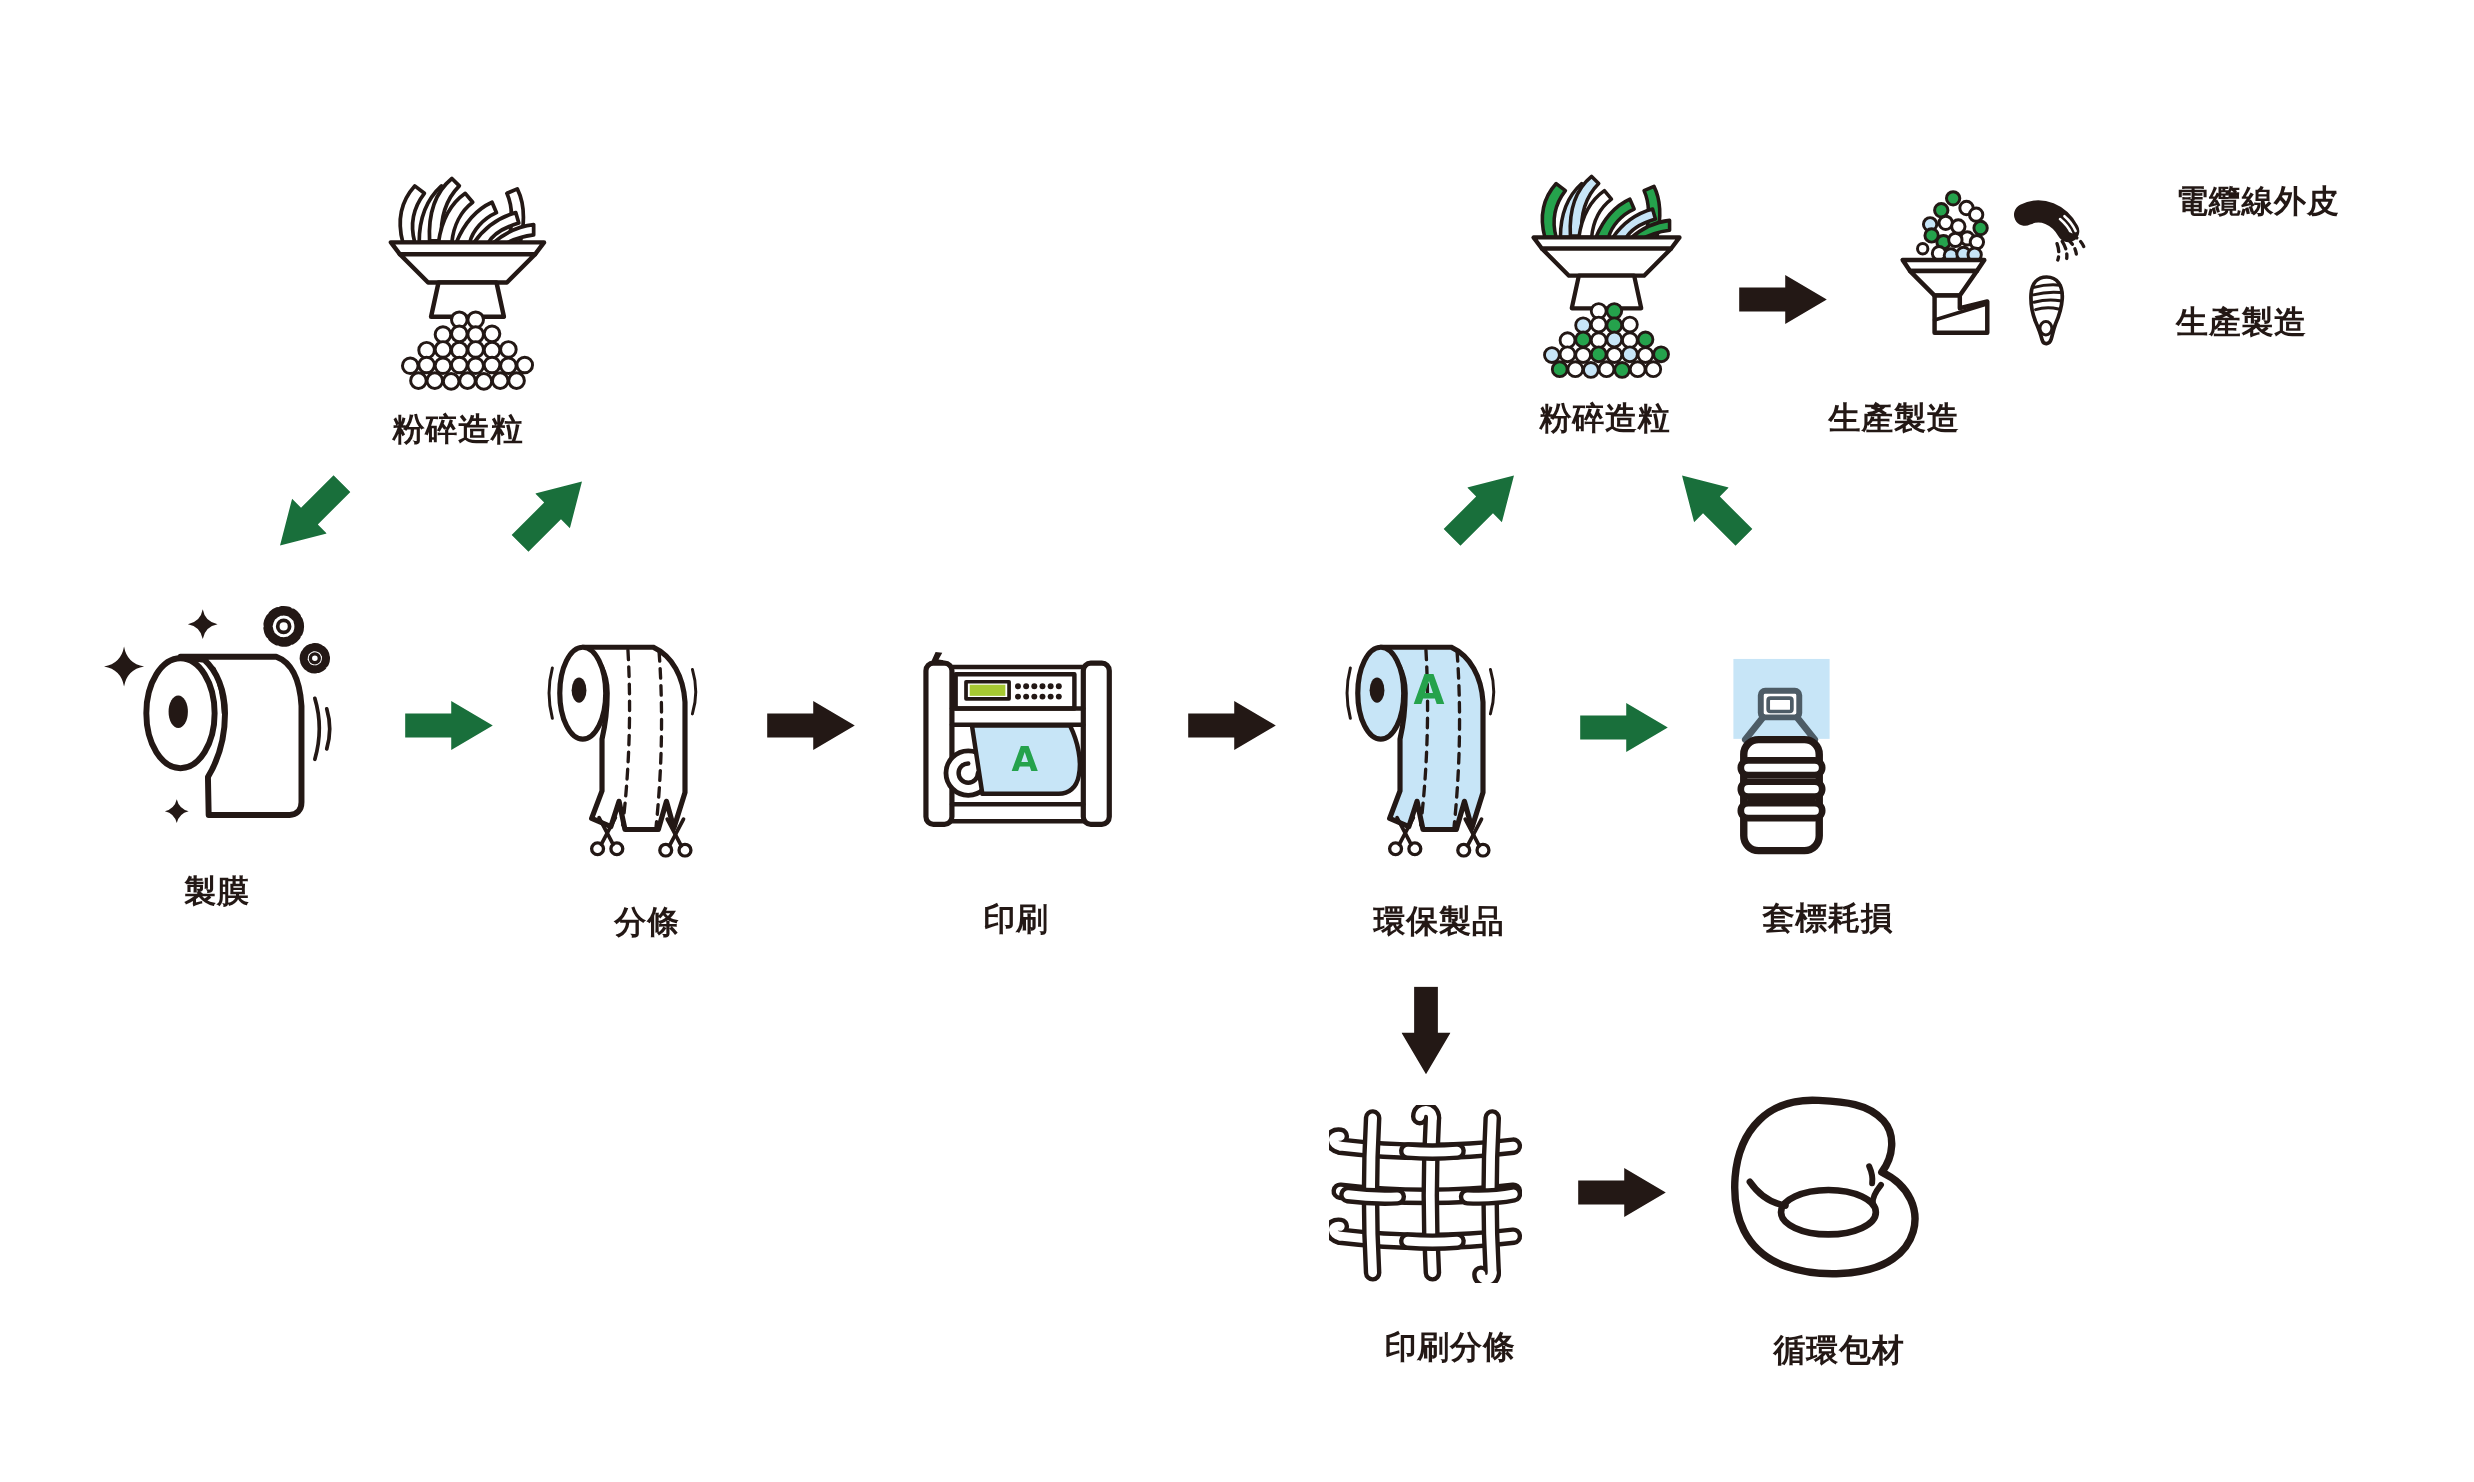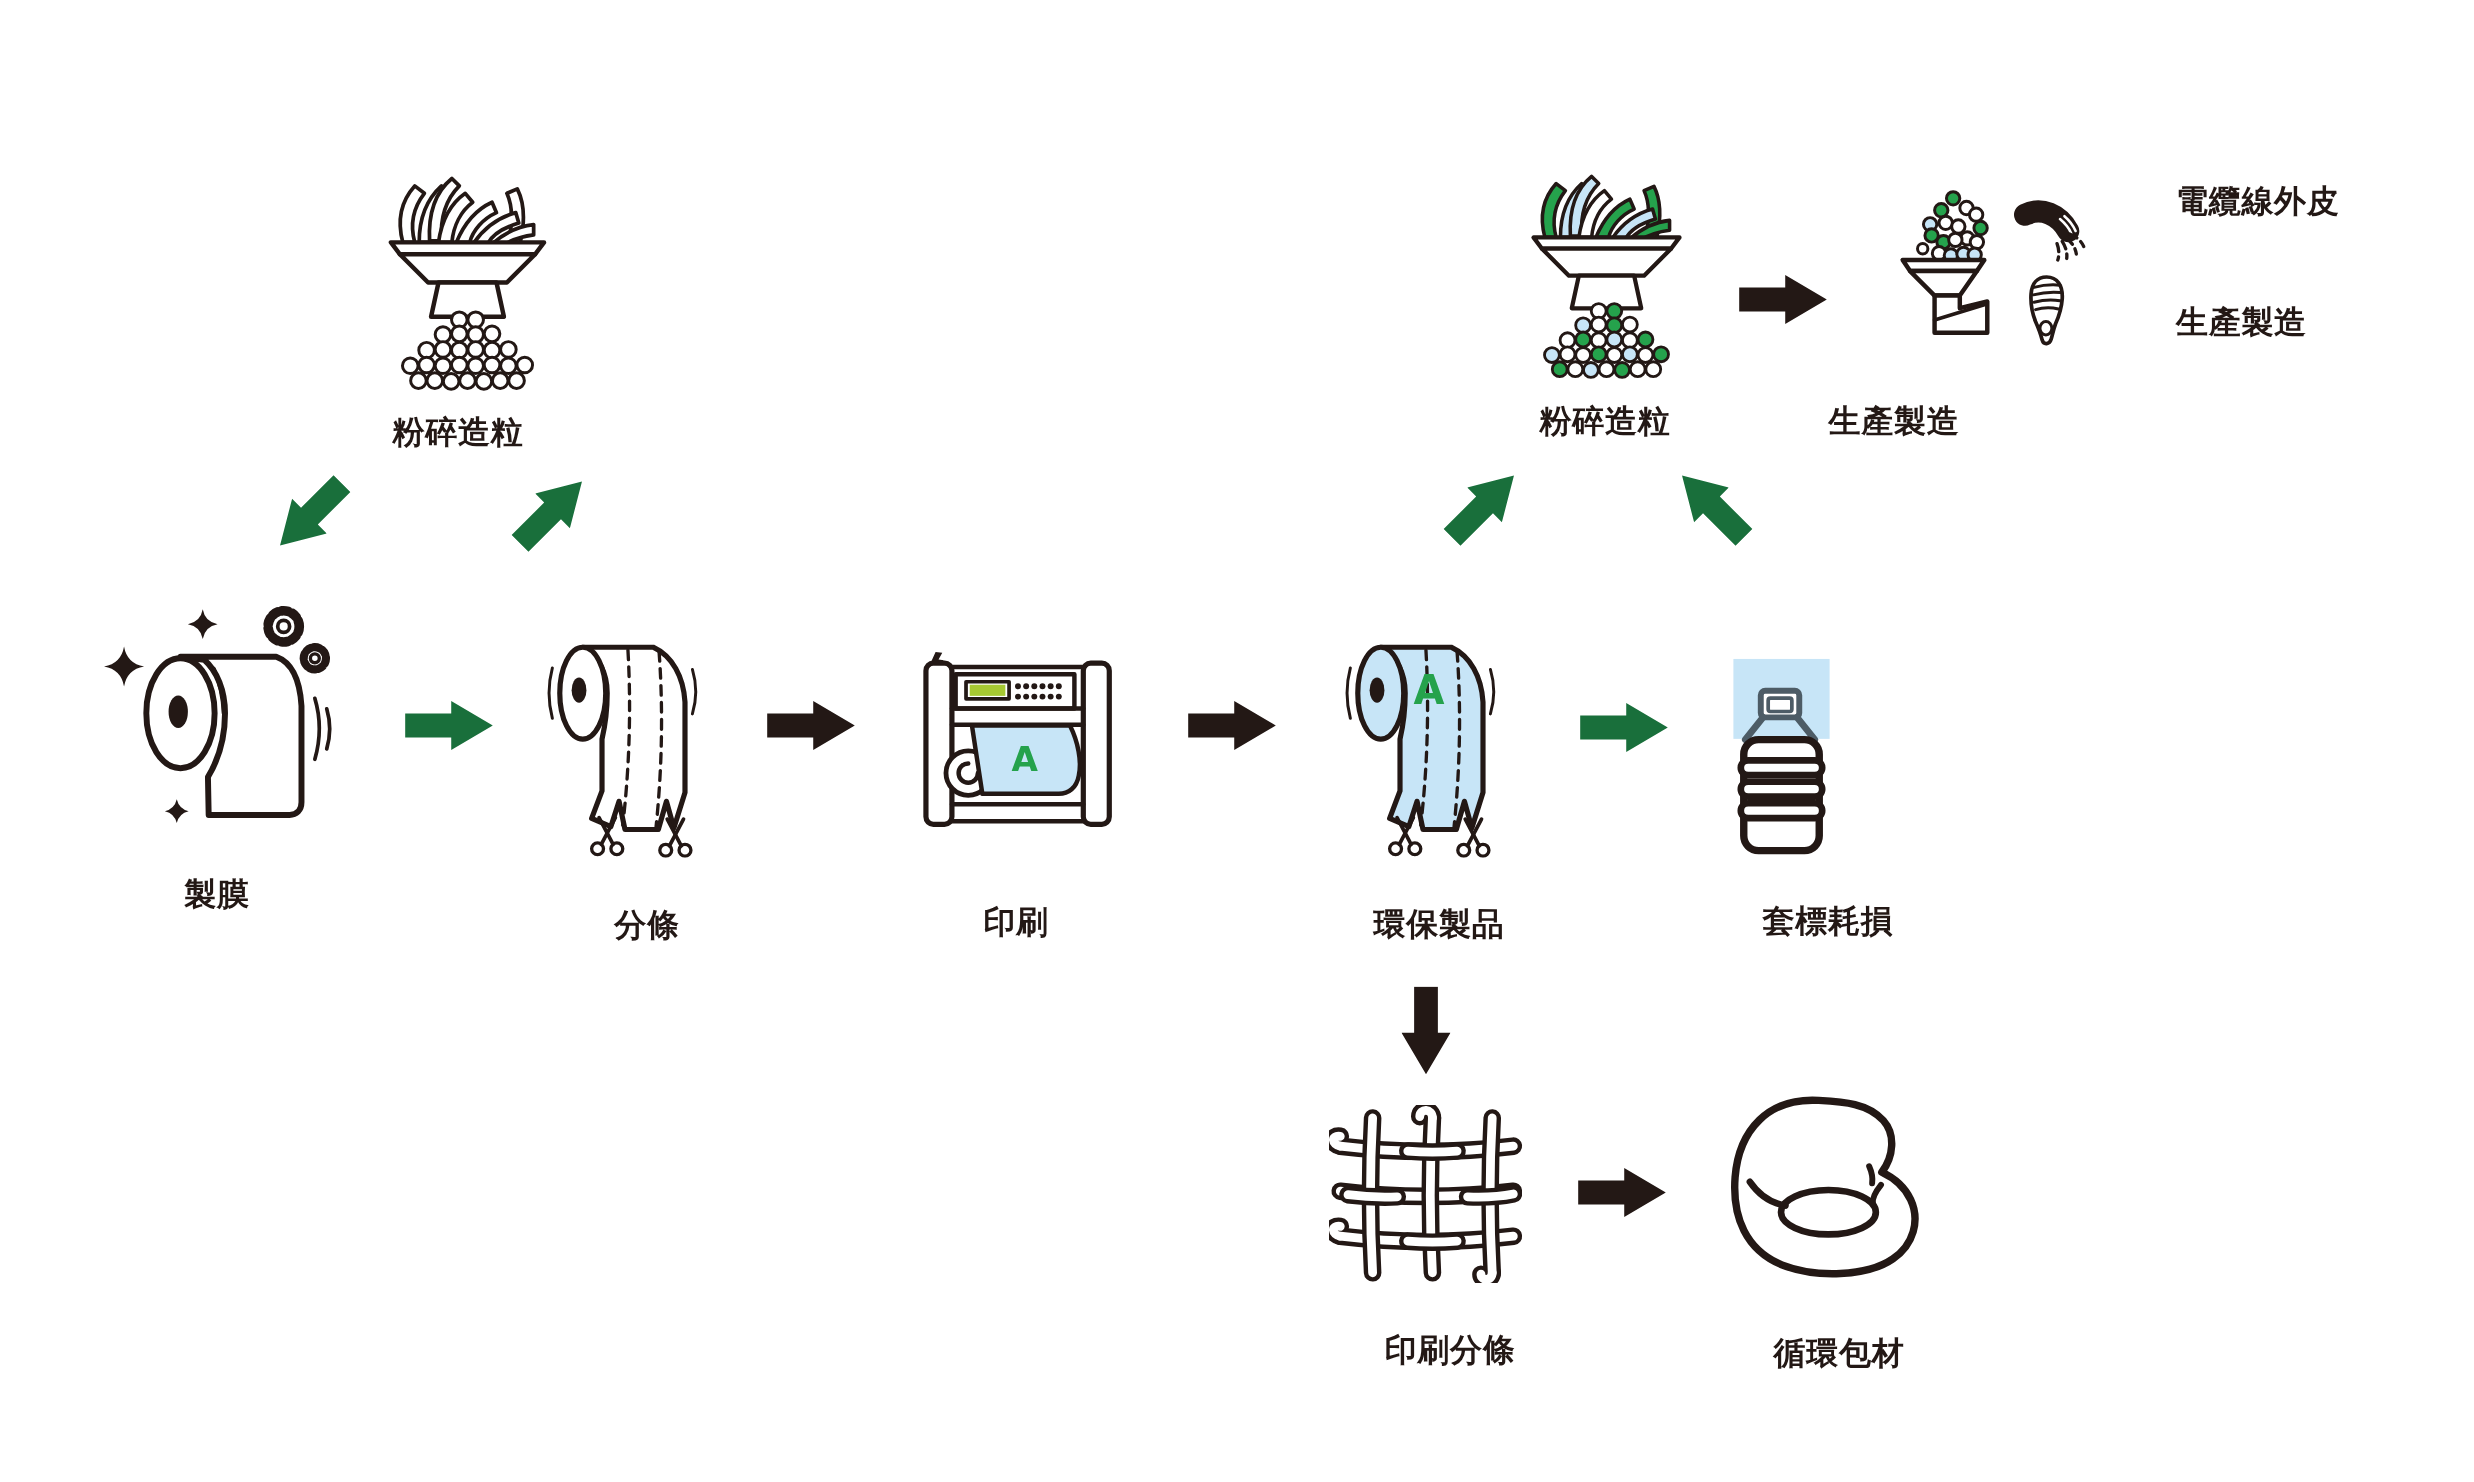--- a/index.html
+++ b/index.html
@@ -5,21 +5,21 @@
   :root{
     --ink:#231815; --green-arrow:#196f3b; --green-accent:#25a24c;
     --light-blue:#c7e5f7; --lcd-green:#a6c832; --bottle-gray:#4d5c66;
   }
   html,body{margin:0;padding:0;background:#fff;}
   .canvas{position:relative;width:2475px;height:1482px;background:#fff;overflow:hidden;
           font-family:"DejaVu Sans",sans-serif;}
   .icon,.arr{position:absolute;display:block;}
   .lbl{position:absolute;color:var(--ink);font-weight:600;font-size:32px;line-height:1.15;
        letter-spacing:0.7px;white-space:nowrap;text-align:center;}
-  .ctr{transform:translateX(-50%);}
+  .ctr{transform:translateX(-50%);font-family:Liberation Mono, monospace;}
   
   .st{fill:#fff;stroke:var(--ink);stroke-linejoin:round;stroke-linecap:round;}
   .ln{fill:none;stroke:var(--ink);stroke-linejoin:round;stroke-linecap:round;}
   .wln{fill:none;stroke:#fff;stroke-linejoin:round;stroke-linecap:round;}
   .fk{fill:var(--ink);stroke:none;}
   .ga{fill:var(--green-arrow);}
   .ka{fill:var(--ink);}
   .sheet{fill:var(--sheet,#fff);stroke:var(--ink);stroke-linejoin:round;stroke-linecap:round;}
   .pl{stroke:var(--ink);stroke-width:4;}
   .p0{fill:#fff;} .p1{fill:var(--pg,#fff);} .p2{fill:var(--pb,#fff);}

